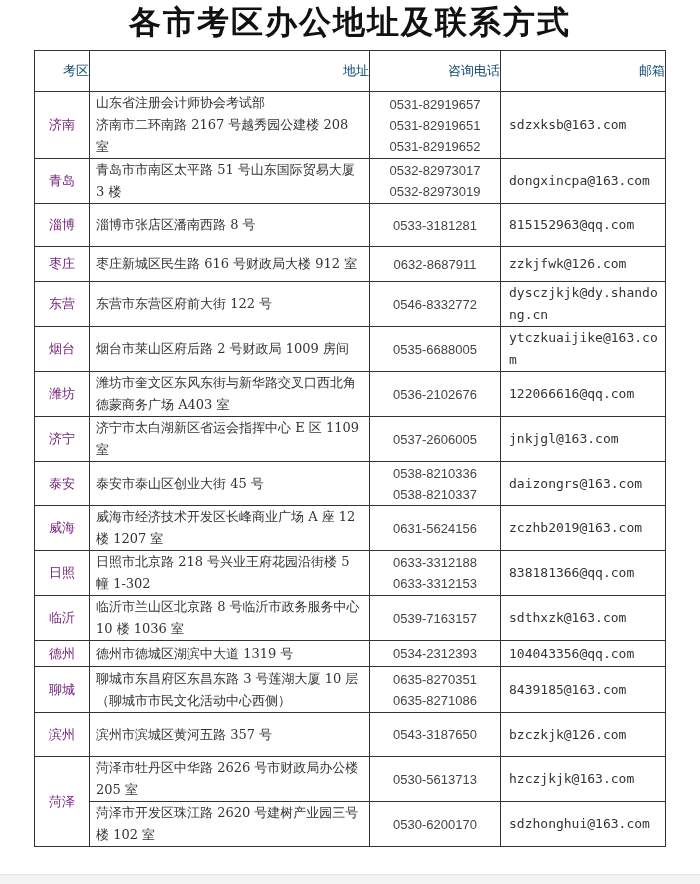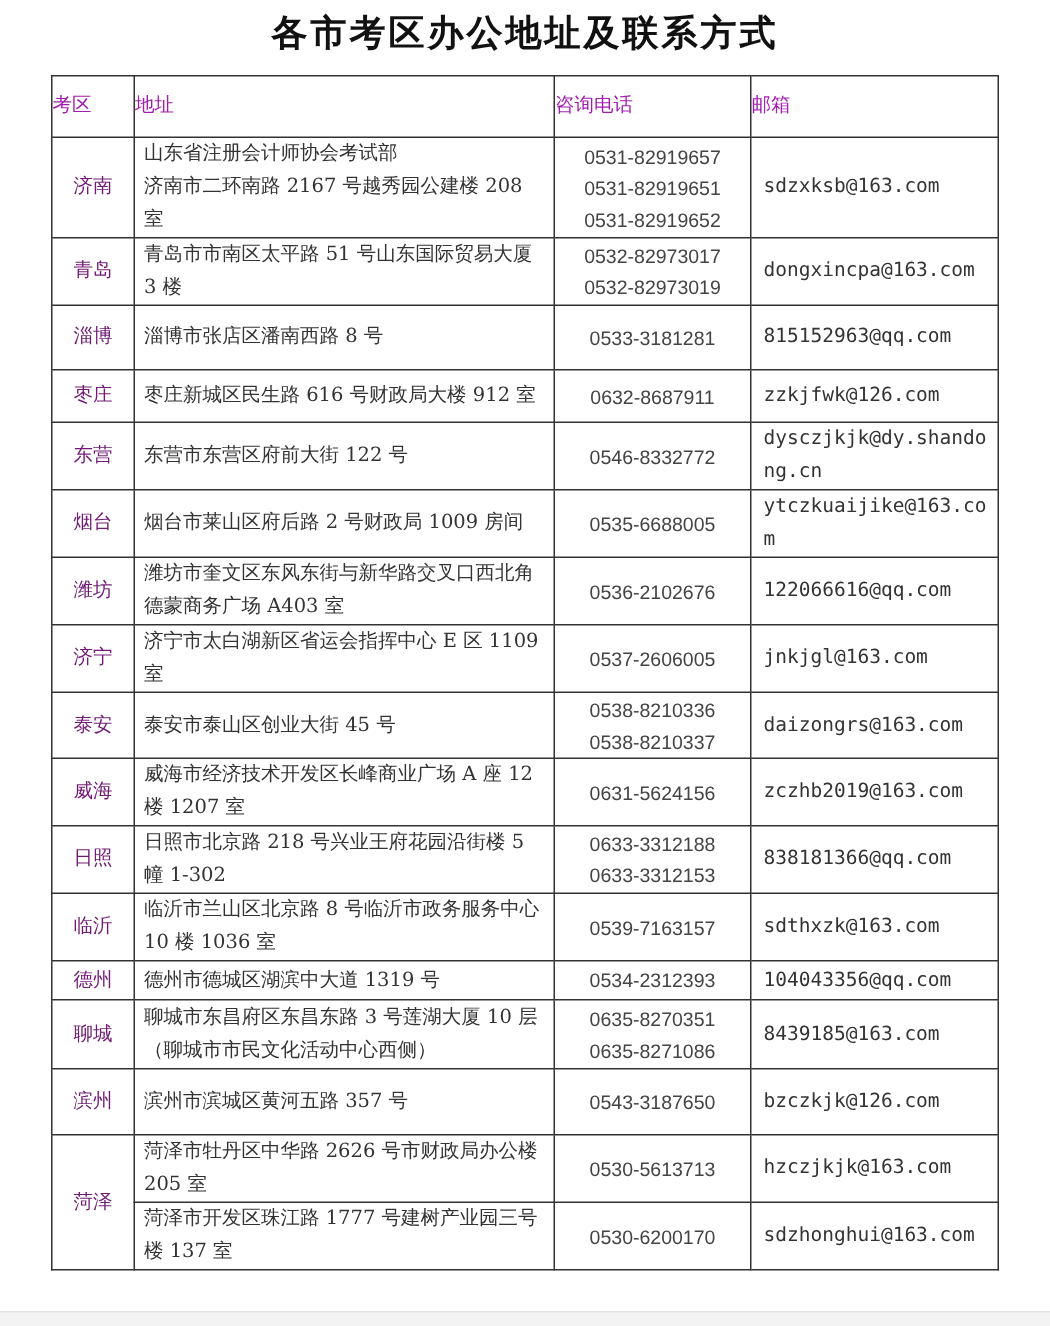--- a/index.html
+++ b/index.html
@@ -1,25 +1,25 @@
 <!DOCTYPE html>
 <html><head>
 <meta charset="utf-8">
 <style>
   html, body { margin: 0; padding: 0; background: #ffffff; }
   body { width: 700px; height: 884px; position: relative; overflow: hidden;
          font-family: "DejaVu Serif", "Liberation Serif", serif; color: #222; }
   .title { position: absolute; top: 6px; left: 0; width: 700px; text-align: center;
-           font-family: "DejaVu Sans", "Liberation Sans", sans-serif; font-size: 24px;
+           font-family: "DejaVu Sans", "Liberation Sans", sans-serif; font-size: 32px;
            font-weight: bold; letter-spacing: 2px; color: #111; line-height: 32px; }
   table.contacts { position: absolute; top: 50px; left: 34px; width: 631px;
                    border-collapse: collapse; table-layout: fixed; }
   table.contacts td, table.contacts th { border: 1.5px solid #333; padding: 0; font-size: 13px;
                    line-height: 22px; vertical-align: middle; }
-  th { font-weight: normal; color: #a21caf; height: 40px; text-align: left; }
+  th { font-weight: normal; color: #0c4a6e; height: 40px; text-align: right; }
   td.region { text-align: center; color: #701a75; }
   td.addr { text-align: left; padding-left: 6px !important; padding-right: 4px !important; color: #333; }
   td.phone { text-align: center; font-family: Liberation Sans, sans-serif; font-size: 12px; color: #444; }
   td.email { text-align: left; padding-left: 8px !important; font-family: "DejaVu Sans Mono", "Liberation Mono", monospace; font-size: 11.5px; color: #333; word-break: break-all; }
   .phone-line { display: block; line-height: 21px; }
   .footer-strip { position: absolute; left: 0; top: 874px; width: 700px; height: 10px; background: #f3f3f3; border-top: 1px solid #e5e5e5; }
 </style>
 </head>
 <body>
 
@@ -170,21 +170,21 @@
       </tr>
       <tr style="height: 44px;">
         <td class="region" rowspan="2">菏泽</td>
         <td class="addr">菏泽市牡丹区中华路 2626 号市财政局办公楼 205 室</td>
         <td class="phone">
           <span class="phone-line">0530-5613713</span>
         </td>
         <td class="email">hzczjkjk@163.com</td>
       </tr>
       <tr style="height: 44px;">
-        <td class="addr">菏泽市开发区珠江路 1777 号建树产业园三号楼 137 室</td>
+        <td class="addr">菏泽市开发区珠江路 2620 号建树产业园三号楼 102 室</td>
         <td class="phone">
           <span class="phone-line">0530-6200170</span>
         </td>
         <td class="email">sdzhonghui@163.com</td>
       </tr>
     </tbody>
 </table>
 
 <div class="footer-strip"></div>
 

